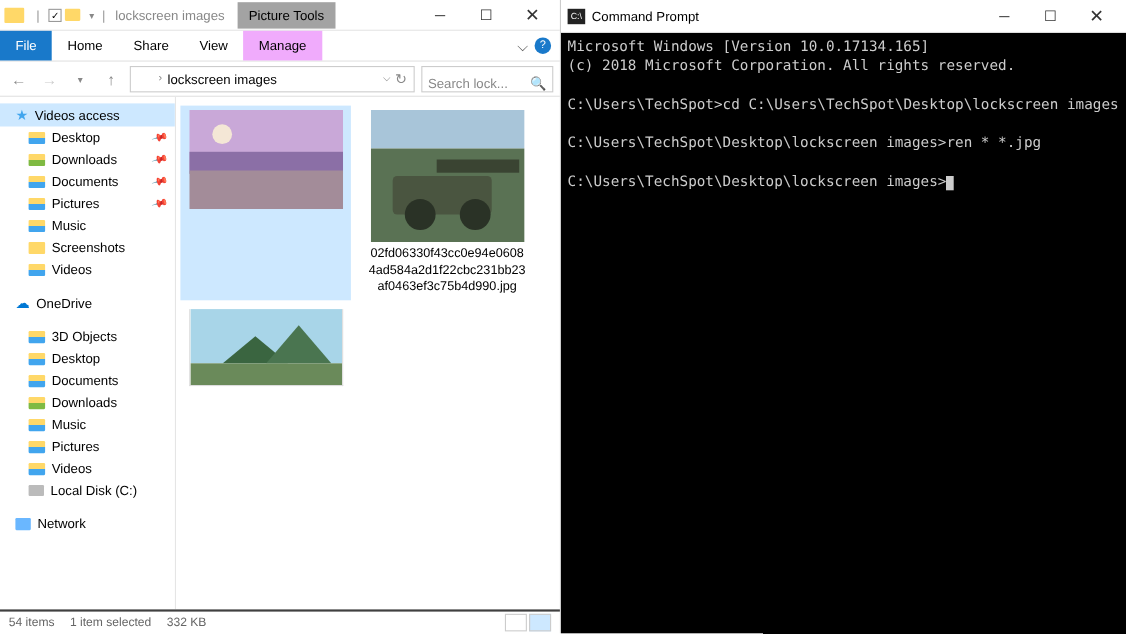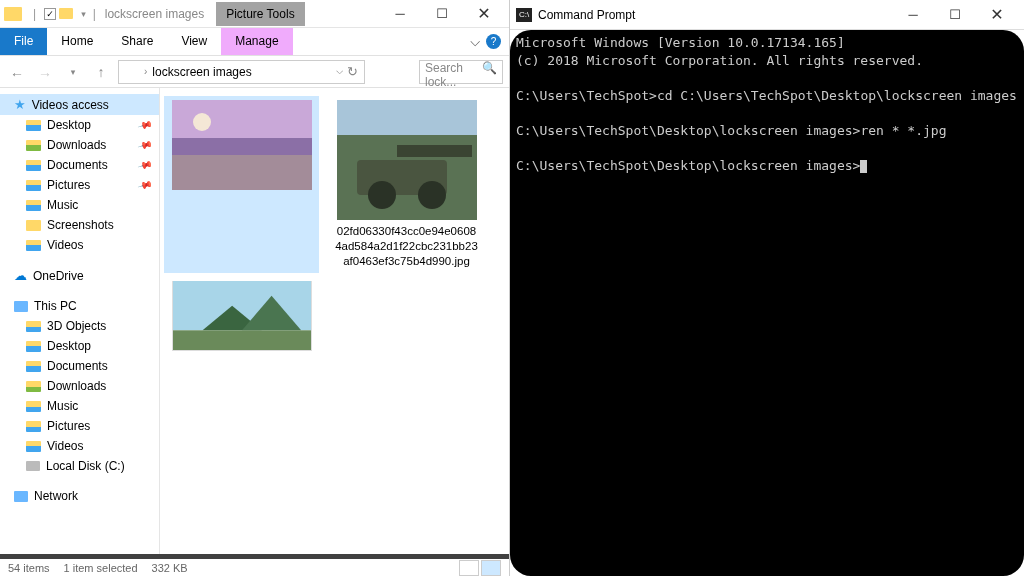--- a/index.html
+++ b/index.html
@@ -23,21 +23,21 @@
     .ribbon .tab.picture { background: #f0abfc; }
     .ribbon .right { margin-left: auto; display: flex; align-items: center; padding-right: 8px; gap: 6px; }
     .chev { font-size: 13px; color: #555; }
     .helpq { width: 15px; height: 15px; border-radius: 50%; background: #1979ca; color: #fff; font-size: 10px; display: flex; align-items: center; justify-content: center; }
     
     .addrbar { height: 32px; display: flex; align-items: center; padding: 0 6px; gap: 6px; border-bottom: 1px solid #e1e1e1; }
     .navbtn { width: 22px; height: 22px; display: flex; align-items: center; justify-content: center; color: #888; font-size: 14px; }
     .addr-path { flex: 1; display: flex; align-items: center; border: 1px solid #ccc; height: 24px; padding: 0 6px; }
     .addr-right { display: flex; align-items: center; gap: 4px; color: #888; font-size: 11px; margin-left:auto;}
     .refresh-icon { font-size: 13px; }
-    .search { width: 84px; border: 1px solid #ccc; height: 24px; display: flex; align-items: flex-start; padding: 0 5px; color: #888; margin-left: 48px; }
+    .search { width: 120px; border: 1px solid #ccc; height: 24px; display: flex; align-items: flex-end; padding: 0 5px; color: #888; }
     .search-icon { margin-left: auto; font-size: 12px; }
     
     .explorer-body { flex: 1; display: flex; overflow: hidden; }
     .nav-pane { width: 160px; border-right: 1px solid #e5e5e5; overflow-y: auto; padding: 6px 0; }
     .nav-sec { padding: 3px 0 3px 14px; display: flex; align-items: center; gap: 6px; }
     .nav-sec.hdr { font-weight: 400; }
     .nav-sec.quick { background: #cde8ff; }
     .nav-item { padding: 3px 0 3px 26px; display: flex; align-items: center; gap: 6px; }
     .star-icon { color: #41a5ee; font-size: 13px; }
     .fld { width: 15px; height: 11px; background: #ffd868; border-radius: 1px; flex-shrink: 0; }
@@ -52,30 +52,30 @@
     
     .content { flex: 1; overflow-y: auto; padding: 8px 4px; }
     .grid { display: flex; flex-wrap: wrap; gap: 4px 10px; }
     .item { width: 155px; display: flex; flex-direction: column; align-items: center; padding: 4px; }
     .item.selected { background: #cde8ff; }
     .thumb { width: 140px; height: 90px; margin-bottom: 4px; display: flex; align-items: center; justify-content: center; overflow: hidden; }
     .thumb.blank { background: #fff; border: 1px solid #ddd; }
     .item-name { text-align: center; font-size: 11.5px; line-height: 1.3; word-break: break-all; padding: 0 2px; }
     .thumb svg { width: 100%; height: 100%; }
     
-    .statusbar { height: 22px; border-top: 5px solid #404040; display: flex; align-items: center; padding: 0 8px; gap: 14px; font-size: 11px; color: #666; }
+    .statusbar { height: 22px; border-top: 2px solid #404040; display: flex; align-items: center; padding: 0 8px; gap: 14px; font-size: 11px; color: #666; }
     .statusbar .view-btns { margin-left: auto; display: flex; gap: 2px; }
     .vbtn { width: 20px; height: 16px; border: 1px solid #ccc; }
     
     
     .cmd-window { width: 514px; height: 576px; display: flex; flex-direction: column; }
     .cmd-title { height: 30px; background: #fff; border-bottom: 1px solid #ddd; display: flex; align-items: center; padding: 0 6px; }
     .cmd-title .cmd-icon { width: 16px; height: 14px; background: #222; font-size: 8px; color: #fff; display: flex; align-items: center; justify-content: center; margin-right: 6px; }
     .cmd-title .win-ctrl { margin-left: auto; display: flex; }
-    .cmd-body { flex: 1; background: #000; color: #ccc; font-family: Consolas, monospace; font-size: 13px; padding: 4px 6px; white-space: pre; line-height: 1.35; border-radius: 21px; }
+    .cmd-body { flex: 1; background: #000; color: #ccc; font-family: Consolas, monospace; font-size: 13px; padding: 4px 6px; white-space: pre; line-height: 1.35; }
     .cursor { display: inline-block; width: 7px; height: 13px; background: #ccc; vertical-align: text-bottom; }
   </style>
 </head>
 <body>
 
 <div class="explorer">
   <div class="titlebar">
     <span class="folder-icon"></span>
     <span class="sep">|</span>
     <span class="qat-check">✓</span>
@@ -160,24 +160,20 @@
       <div class="nav-item">
           <span class="fld note"></span>
           <span>Videos</span>
         </div>
       <div style="height:10px"></div>
       <div class="nav-sec">
           <span class="cloud-icon">☁</span>
           <span>OneDrive</span>
         </div>
       <div style="height:10px"></div>
-      <div class="nav-sec">
-          <span class="pc-tree-icon"></span>
-          <span>This PC</span>
-        </div>
       <div class="nav-item">
           <span class="fld blue"></span>
           <span>3D Objects</span>
         </div>
       <div class="nav-item">
           <span class="fld blue"></span>
           <span>Desktop</span>
         </div>
       <div class="nav-item">
           <span class="fld note"></span>

